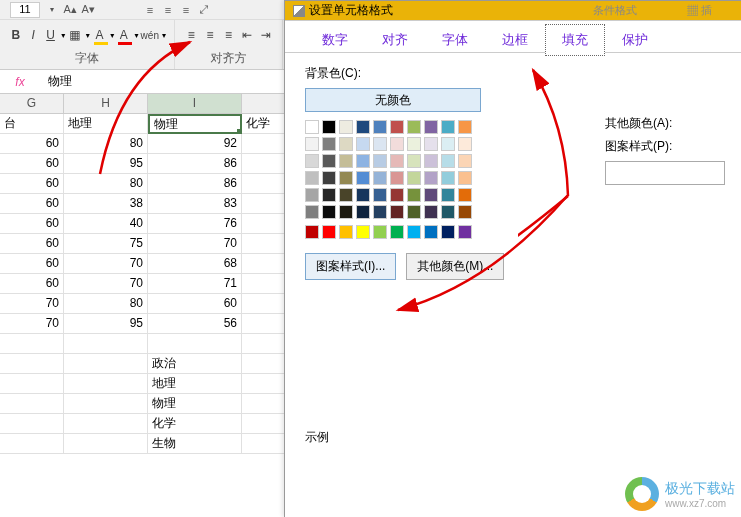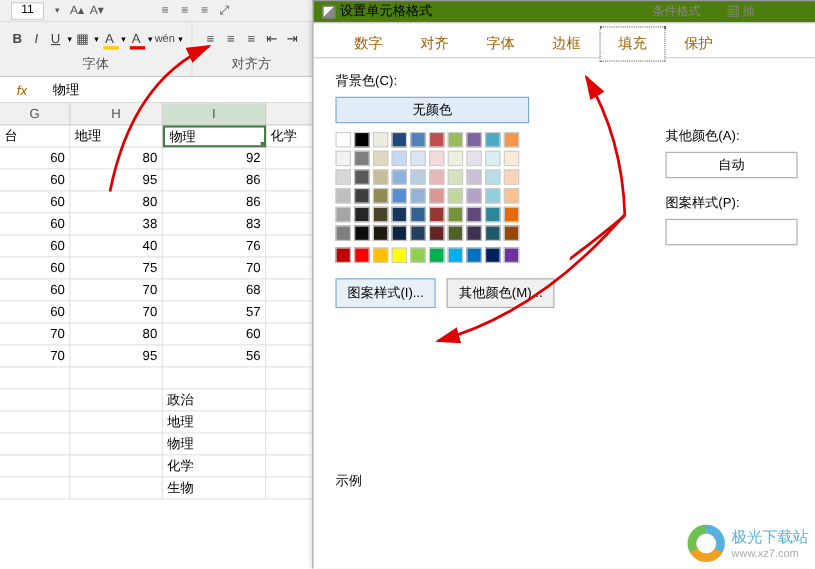--- a/index.html
+++ b/index.html
@@ -15,40 +15,40 @@
     .ribbon-btn { width: 20px; height: 20px; display: inline-flex; align-items: center; justify-content: center; font-size: 12px; color: #444; }
     .ribbon-btn.b { font-weight: bold; }
     .ribbon-btn.i { font-style: italic; }
     .ribbon-btn.u { text-decoration: underline; }
     .ribbon-label { text-align: center; font-size: 12px; color: #555; margin-top: 2px; }
     .color-bar { display: inline-block; width: 14px; height: 3px; background: #e00; }
     .color-bar.y { background: #fc0; }
     .drop { font-size: 8px; margin-left: 1px; }
     
     .formula-bar { height: 24px; border-bottom: 1px solid #ccc; display: flex; align-items: center; }
-    .fx-label { width: 40px; text-align: center; font-style: italic; color: #a16207; font-size: 12px; }
+    .fx-label { width: 40px; text-align: center; font-style: italic; color: #ec4899; font-size: 12px; }
     .fx-input { flex: 1; padding: 0 8px; font-size: 12px; }
     
     .sheet-area { position: relative; }
     .col-headers { display: flex; height: 20px; background: #f0f0f0; }
     .col-h { border-right: 1px solid #ccc; border-bottom: 1px solid #ccc; text-align: center; color: #555; font-size: 12px; line-height: 19px; }
     .col-h.selected { background: #d0e0d0; }
     .row { display: flex; height: 20px; }
     .cell { border-right: 1px solid #e0e0e0; border-bottom: 1px solid #e0e0e0; padding: 0 4px; text-align: right; font-size: 12px; line-height: 19px; overflow: hidden; }
     .cell.txt { text-align: left; }
     .cell.sel { border: 2px solid #4a7a4a; position: relative; line-height: 16px; }
     .cell.sel::after { content: ''; position: absolute; right: -3px; bottom: -3px; width: 6px; height: 6px; background: #4a7a4a; }
     
     .dialog { position: absolute; top: 0; left: 284px; width: 457px; height: 517px; background: #fff; border-left: 1px solid #999; border-top: 1px solid #999; box-shadow: -2px 0 4px rgba(0,0,0,0.1); }
-    .dlg-titlebar { height: 20px; background: #4d7c0f; display: flex; align-items: center; padding: 0 8px; font-size: 12px; gap: 4px; border-bottom: 1px solid #ccc; }
-    .dlg-ribbon-hint { position: absolute; top: 0; left: 300px; display: flex; gap: 24px; padding: 2px 8px; font-size: 11px; color: #888; }
+    .dlg-titlebar { height: 20px; background: #eab308; display: flex; align-items: center; padding: 0 8px; font-size: 12px; gap: 4px; border-bottom: 1px solid #ccc; }
+    .dlg-ribbon-hint { position: absolute; top: 0; left: 300px; display: flex; gap: 50px; padding: 2px 8px; font-size: 11px; color: #888; }
     .dlg-title-icon { width: 12px; height: 12px; background: linear-gradient(135deg, #fff 50%, #888 50%); border: 1px solid #888; }
     
     .dlg-tabs { display: flex; height: 32px; align-items: center; padding: 6px 20px 0 20px; gap: 0; border-bottom: 1px solid #ccc; }
-    .dlg-tab { padding: 6px 16px; font-size: 13px; color: #a16207; cursor: pointer; border: 1px solid transparent; }
+    .dlg-tab { padding: 6px 16px; font-size: 13px; color: #6d28d9; cursor: pointer; border: 1px solid transparent; }
     .dlg-tab.active { border: 1px dotted #666; background: #fff; }
     
     .dlg-body { padding: 12px 20px; position: relative; }
     .bg-label { font-size: 12px; margin-bottom: 6px; }
     .no-color-btn { width: 176px; height: 24px; border: 1px solid #7aa7d0; background: #e0edf8; text-align: center; line-height: 22px; font-size: 12px; cursor: pointer; }
     
     .color-grid { margin-top: 8px; }
     .color-row { display: flex; gap: 3px; margin-bottom: 3px; }
     .color-row.spaced { margin-top: 6px; }
     .swatch { width: 14px; height: 14px; border: 1px solid #ccc; cursor: pointer; }
@@ -174,21 +174,21 @@
       </div>
       <div class="row">
         <div class="cell" style="width:64px">60</div>
         <div class="cell" style="width:84px">70</div>
         <div class="cell" style="width:94px">68</div>
         <div class="cell" style="width:44px"></div>
       </div>
       <div class="row">
         <div class="cell" style="width:64px">60</div>
         <div class="cell" style="width:84px">70</div>
-        <div class="cell" style="width:94px">57</div>
+        <div class="cell" style="width:94px">71</div>
         <div class="cell" style="width:44px"></div>
       </div>
       <div class="row">
         <div class="cell" style="width:64px">70</div>
         <div class="cell" style="width:84px">80</div>
         <div class="cell" style="width:94px">60</div>
         <div class="cell" style="width:44px"></div>
       </div>
       <div class="row">
         <div class="cell" style="width:64px">70</div>
@@ -352,21 +352,20 @@
           <div class="swatch" style="background:#7030a0"></div>
         </div>
     </div>
     <div class="dlg-buttons">
       <div class="dlg-btn hl">图案样式(I)...</div>
       <div class="dlg-btn">其他颜色(M)...</div>
     </div>
 
     <div class="right-panel">
       <div class="rp-label">其他颜色(A):</div>
-      <div class="rp-btn">自动</div>
       <div class="rp-label">图案样式(P):</div>
       <div class="rp-btn"></div>
     </div>
   </div>
   <div class="sample-label">示例</div>
 </div>
 
 <svg class="arrow2" width="180" height="290">
   <defs>
     <marker id="ah2a" markerWidth="10" markerHeight="10" refX="8" refY="3" orient="auto">

